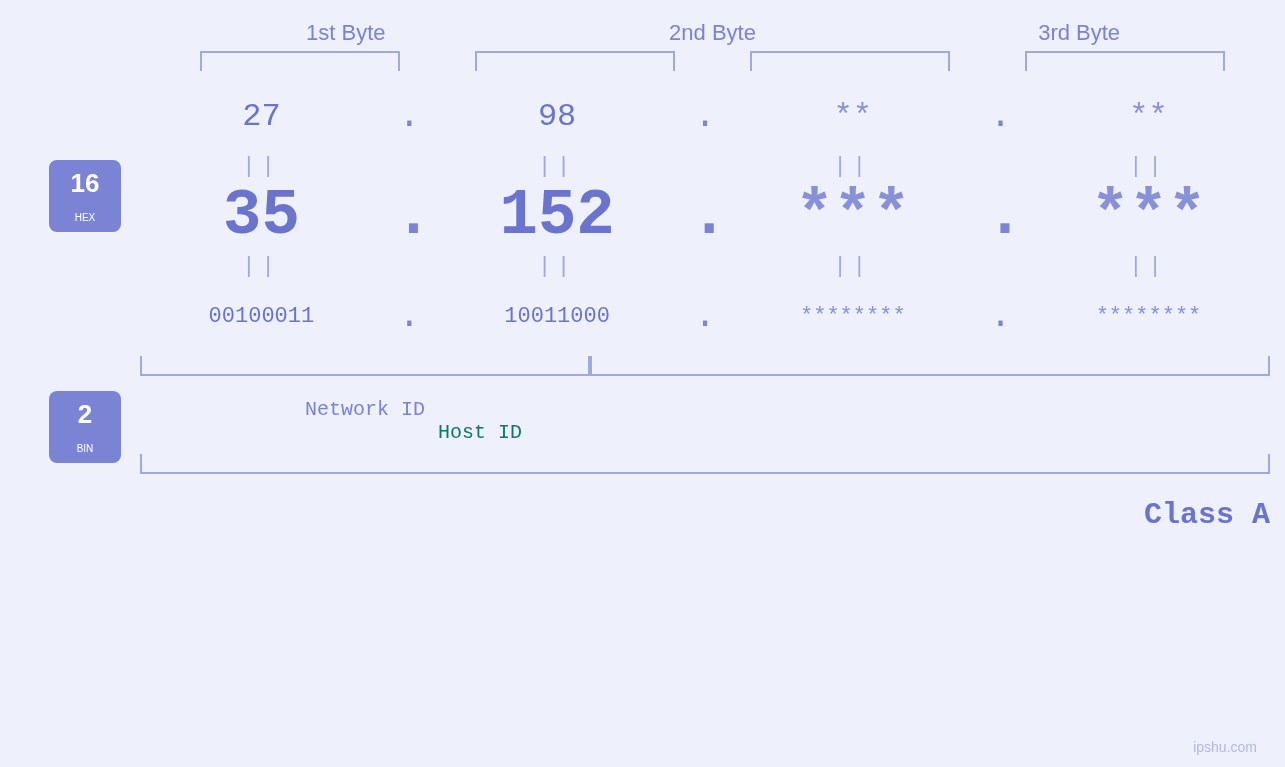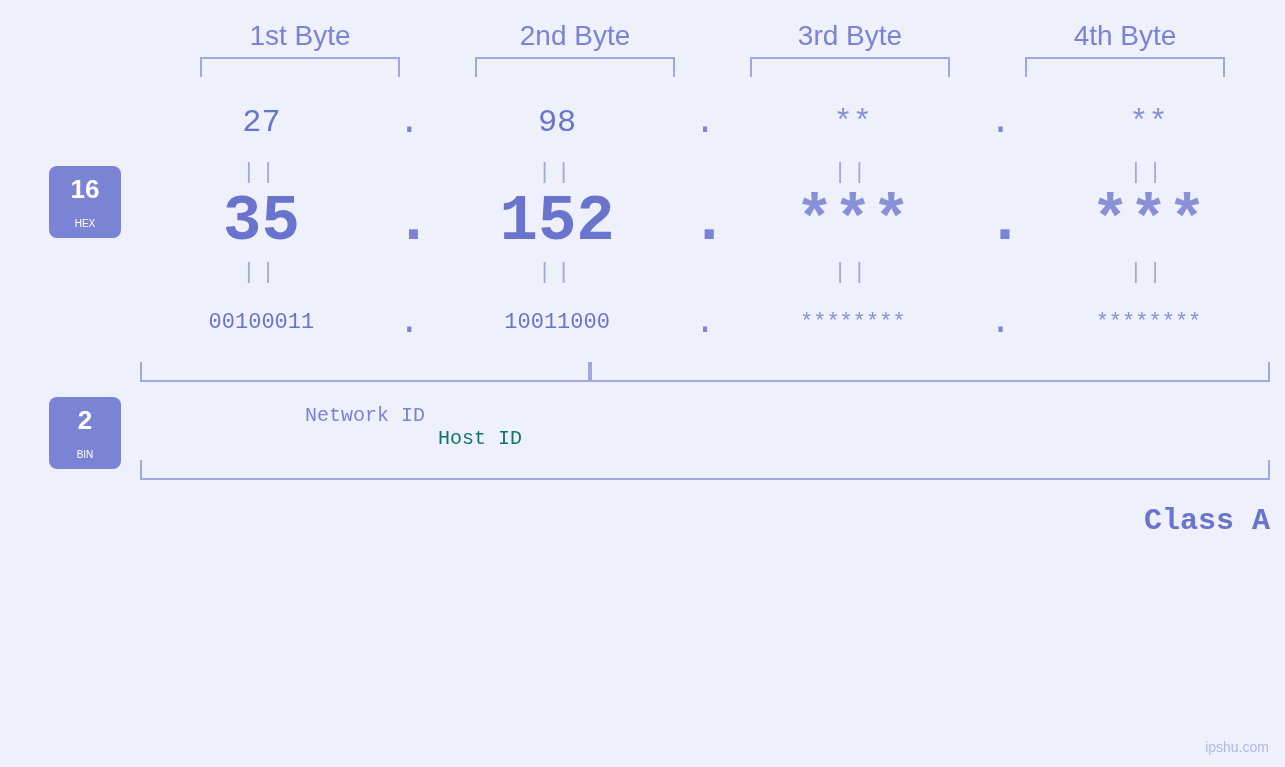--- a/index.html
+++ b/index.html
@@ -26,21 +26,21 @@
     .byte-headers {
       display: flex;
       width: 1100px;
       margin-left: 140px;
       margin-top: 20px;
       justify-content: space-around;
     }
 
     .byte-header {
       color: #7b83d4;
-      font-size: 28px;
+      font-size: 22px;
       font-family: sans-serif;
       text-align: center;
       width: 220px;
     }
 
     
     .bracket-top-row {
       display: flex;
       width: 1100px;
       margin-left: 140px;
@@ -247,41 +247,40 @@
       color: #6b74cc;
       font-size: 30px;
       font-family: 'Courier New', Courier, monospace;
       font-weight: bold;
     }
 
     
     .watermark {
       position: absolute;
       bottom: 12px;
-      right: 16px;
+      right: 28px;
       color: #b0b8e8;
       font-size: 14px;
       font-family: sans-serif;
     }
 
     
     .masked {
       color: #8890d8;
     }
   </style>
 </head>
 <body>
 
 <div class="main-container">
 
   <div class="byte-headers">
     <div class="byte-header">1st Byte</div>
     <div class="byte-header">2nd Byte</div>
     <div class="byte-header">3rd Byte</div>
-    <div class="byte-header">4th Byte</div>
   </div>
 
   <div class="bracket-top-row">
     <div class="bracket-top"></div>
     <div class="bracket-top"></div>
     <div class="bracket-top"></div>
     <div class="bracket-top"></div>
   </div>
 
   <div class="content-area">

